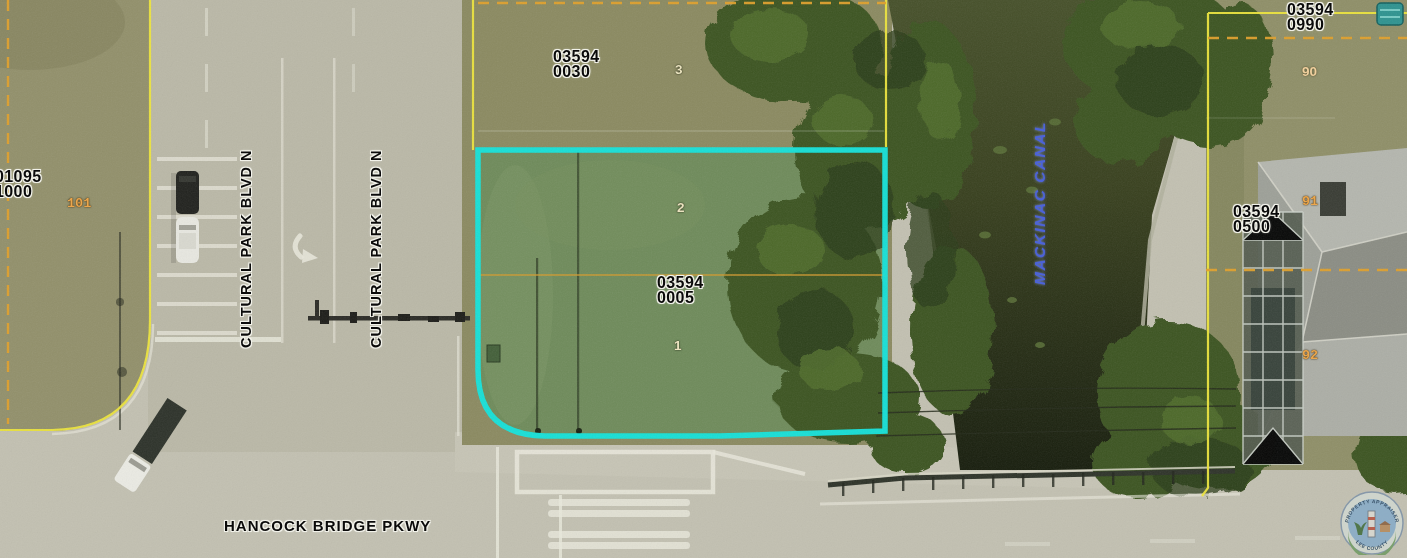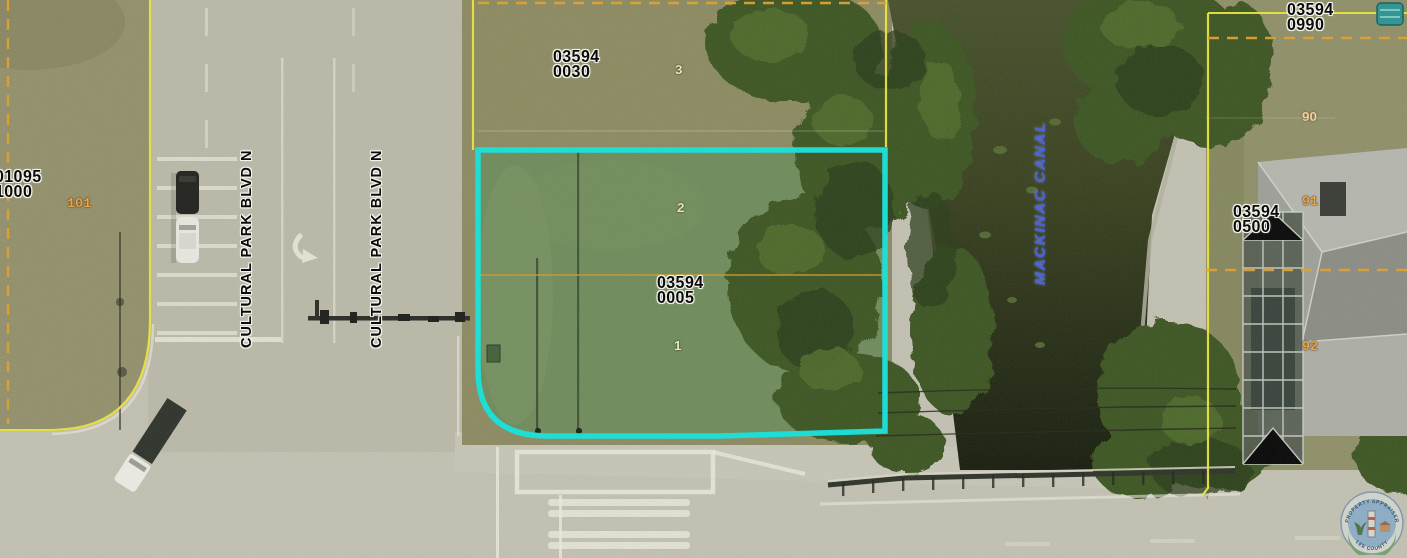--- a/index.html
+++ b/index.html
@@ -12,21 +12,21 @@
     position:absolute; font-weight:bold; font-size:16px; line-height:15px;
     color:#0a0a0a; letter-spacing:.4px; white-space:nowrap;
     text-shadow:-1px -1px 0 #f2f2ea, 1px -1px 0 #f2f2ea, -1px 1px 0 #f2f2ea,
                  1px 1px 0 #f2f2ea, 0 0 3px #ffffff;
   }
   .num{
     position:absolute; font-weight:bold; font-size:13.5px; white-space:nowrap;
   }
   .num.cream{ color:#eae3bf; text-shadow:0 0 2px rgba(45,50,28,.95),0 0 1px rgba(45,50,28,.9); }
   .num.orange{ color:#eaa64d; text-shadow:0 0 2px rgba(60,40,10,.85),0 0 1px rgba(60,40,10,.8);font-family:Liberation Mono, monospace; }
-  .num.tan{ color:#f0d09e; text-shadow:0 0 2px rgba(60,50,20,.85);margin-top:45px; }
+  .num.tan{ color:#f0d09e; text-shadow:0 0 2px rgba(60,50,20,.85); }
   .vstreet{
     position:absolute; writing-mode:vertical-rl; transform:rotate(180deg);
     font-weight:bold; font-size:14.5px; letter-spacing:1px; color:#0a0a0a;
     height:200px; text-align:center; white-space:nowrap;
     text-shadow:-1px -1px 0 #f2f2ea, 1px -1px 0 #f2f2ea, -1px 1px 0 #f2f2ea,
                  1px 1px 0 #f2f2ea, 0 0 3px #ffffff;
   }
   .canal-label{
     position:absolute; writing-mode:vertical-rl; transform:rotate(180deg);
     font-weight:bold; font-style:italic; font-size:15.5px; letter-spacing:1.5px;
@@ -321,24 +321,25 @@
     <div>03594</div>
     <div>0990</div>
   </div>
   <div class="num tan" style="left:1302px; top:64px">90</div>
 
   <div class="num orange" style="left:1302px; top:194px">91</div>
   <div class="lbl" style="left:1233px; top:204px">
     <div>03594</div>
     <div>0500</div>
   </div>
-  <div class="num orange" style="left:1302px; top:339px">92</div>
+  <div class="num orange" style="left:1302px; top:348px">92</div>
 
   <div class="vstreet" style="left:238px; top:149px">CULTURAL PARK BLVD N</div>
   <div class="vstreet" style="left:368px; top:149px">CULTURAL PARK BLVD N</div>
+  <div class="hancock" style="left:224px; top:517px">HANCOCK BRIDGE PKWY</div>
   <div class="canal-label" style="left:1031px; top:118px">MACKINAC CANAL</div>
 
 
   <svg class="logo" style="left:1340px; top:491px" width="64" height="64" viewBox="0 0 64 64">
     <defs>
       <path id="arcTop" d="M 8,36 A 24,24 0 0 1 56,36"></path>
       <path id="arcBot" d="M 11,38 A 21,21 0 0 0 53,38"></path>
     </defs>
     <circle cx="32" cy="32" r="31" fill="#d2dad4" opacity="0.9"></circle>
     <circle cx="32" cy="32" r="31" fill="none" stroke="#7d92a8" stroke-width="1.5"></circle>

